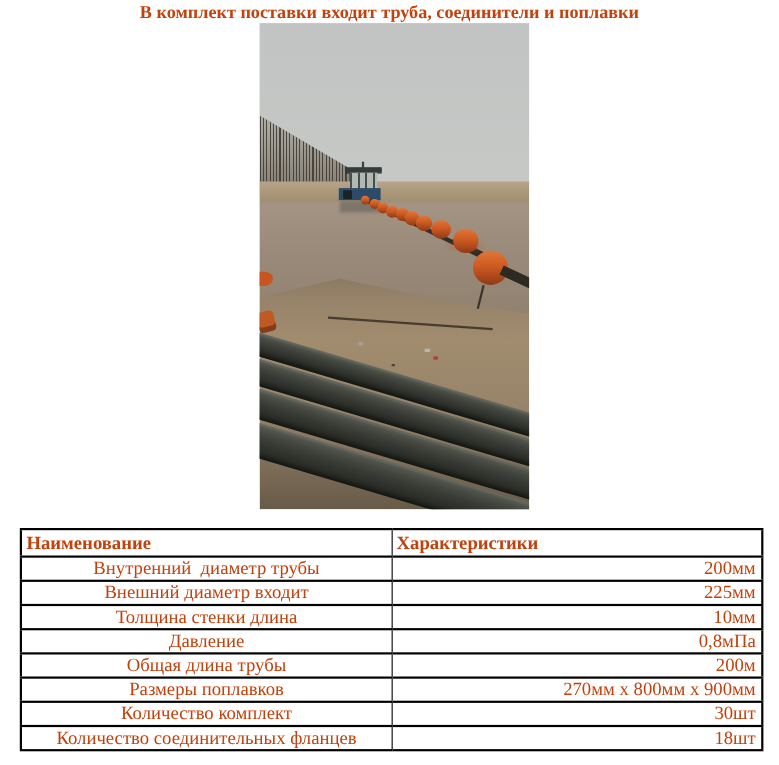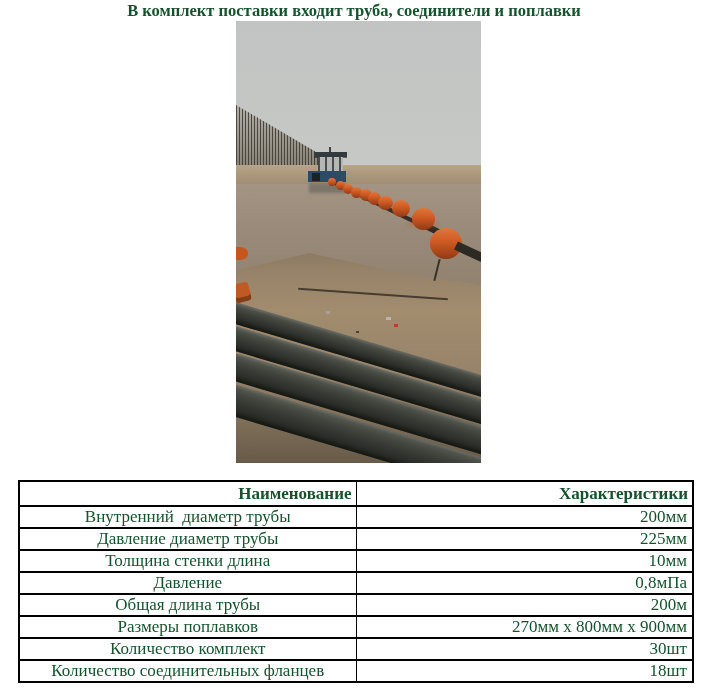--- a/index.html
+++ b/index.html
@@ -1,17 +1,17 @@
 <!DOCTYPE html>
 <html><head>
 <meta charset="utf-8">
 <style>
   html,body{margin:0;padding:0;background:#fff;}
   #page{position:relative;width:708px;height:695px;background:#fff;overflow:hidden;
-        font-family:"Liberation Serif",serif;color:#14532d;}
+        font-family:"Liberation Serif",serif;color:#c2410c;}
 
   
   #title{position:absolute;top:1px;left:0;width:708px;text-align:center;
          font-weight:bold;font-size:16.5px;line-height:20px;}
 
   
   #photo{position:absolute;left:236px;top:21px;width:245px;height:442px;overflow:hidden;
          background:linear-gradient(180deg,#c1c4c2 0%,#c6c9c6 38%,#cbcac5 68%,#c5c4bf 100%);}
   #photo .el{position:absolute;}
 
@@ -83,21 +83,21 @@
   .pipe1{height:21px;margin-bottom:2px;}
   .pipe2{height:24px;margin-bottom:2px;}
   .pipe3{height:27px;margin-bottom:3px;}
   .pipe4{height:31px;}
 
   
   #spec-table{position:absolute;left:18px;top:480px;width:676px;border-collapse:collapse;
      table-layout:fixed;font-size:17px;border:2px solid #000;}
   #spec-table th,#spec-table td{border-top:2px solid #000;border-bottom:2px solid #000;
      border-left:1px solid #000;border-right:1px solid #000;overflow:hidden;white-space:nowrap;text-align:center;}
-  #spec-table th{font-weight:bold;text-align:right;height:23px;padding:0 4px;}
+  #spec-table th{font-weight:bold;text-align:left;height:23px;padding:0 4px;}
   #spec-table td{height:20px;padding:0 6px;}
   #spec-table td.val{text-align:right;padding-right:5px;}
 </style>
 </head>
 <body>
 
 <div id="page">
 
   <div id="title">В комплект поставки входит труба, соединители и поплавки</div>
 
@@ -155,21 +155,21 @@
     <tbody>
         <tr>
       <th>Наименование</th>
       <th>Характеристики</th>
     </tr>
     <tr>
       <td>Внутренний&nbsp; диаметр трубы</td>
       <td class="val">200мм</td>
     </tr>
     <tr>
-      <td>Давление диаметр трубы</td>
+      <td>Внешний диаметр входит</td>
       <td class="val">225мм</td>
     </tr>
     <tr>
       <td>Толщина стенки длина</td>
       <td class="val">10мм</td>
     </tr>
     <tr>
       <td>Давление</td>
       <td class="val">0,8мПа</td>
     </tr>

